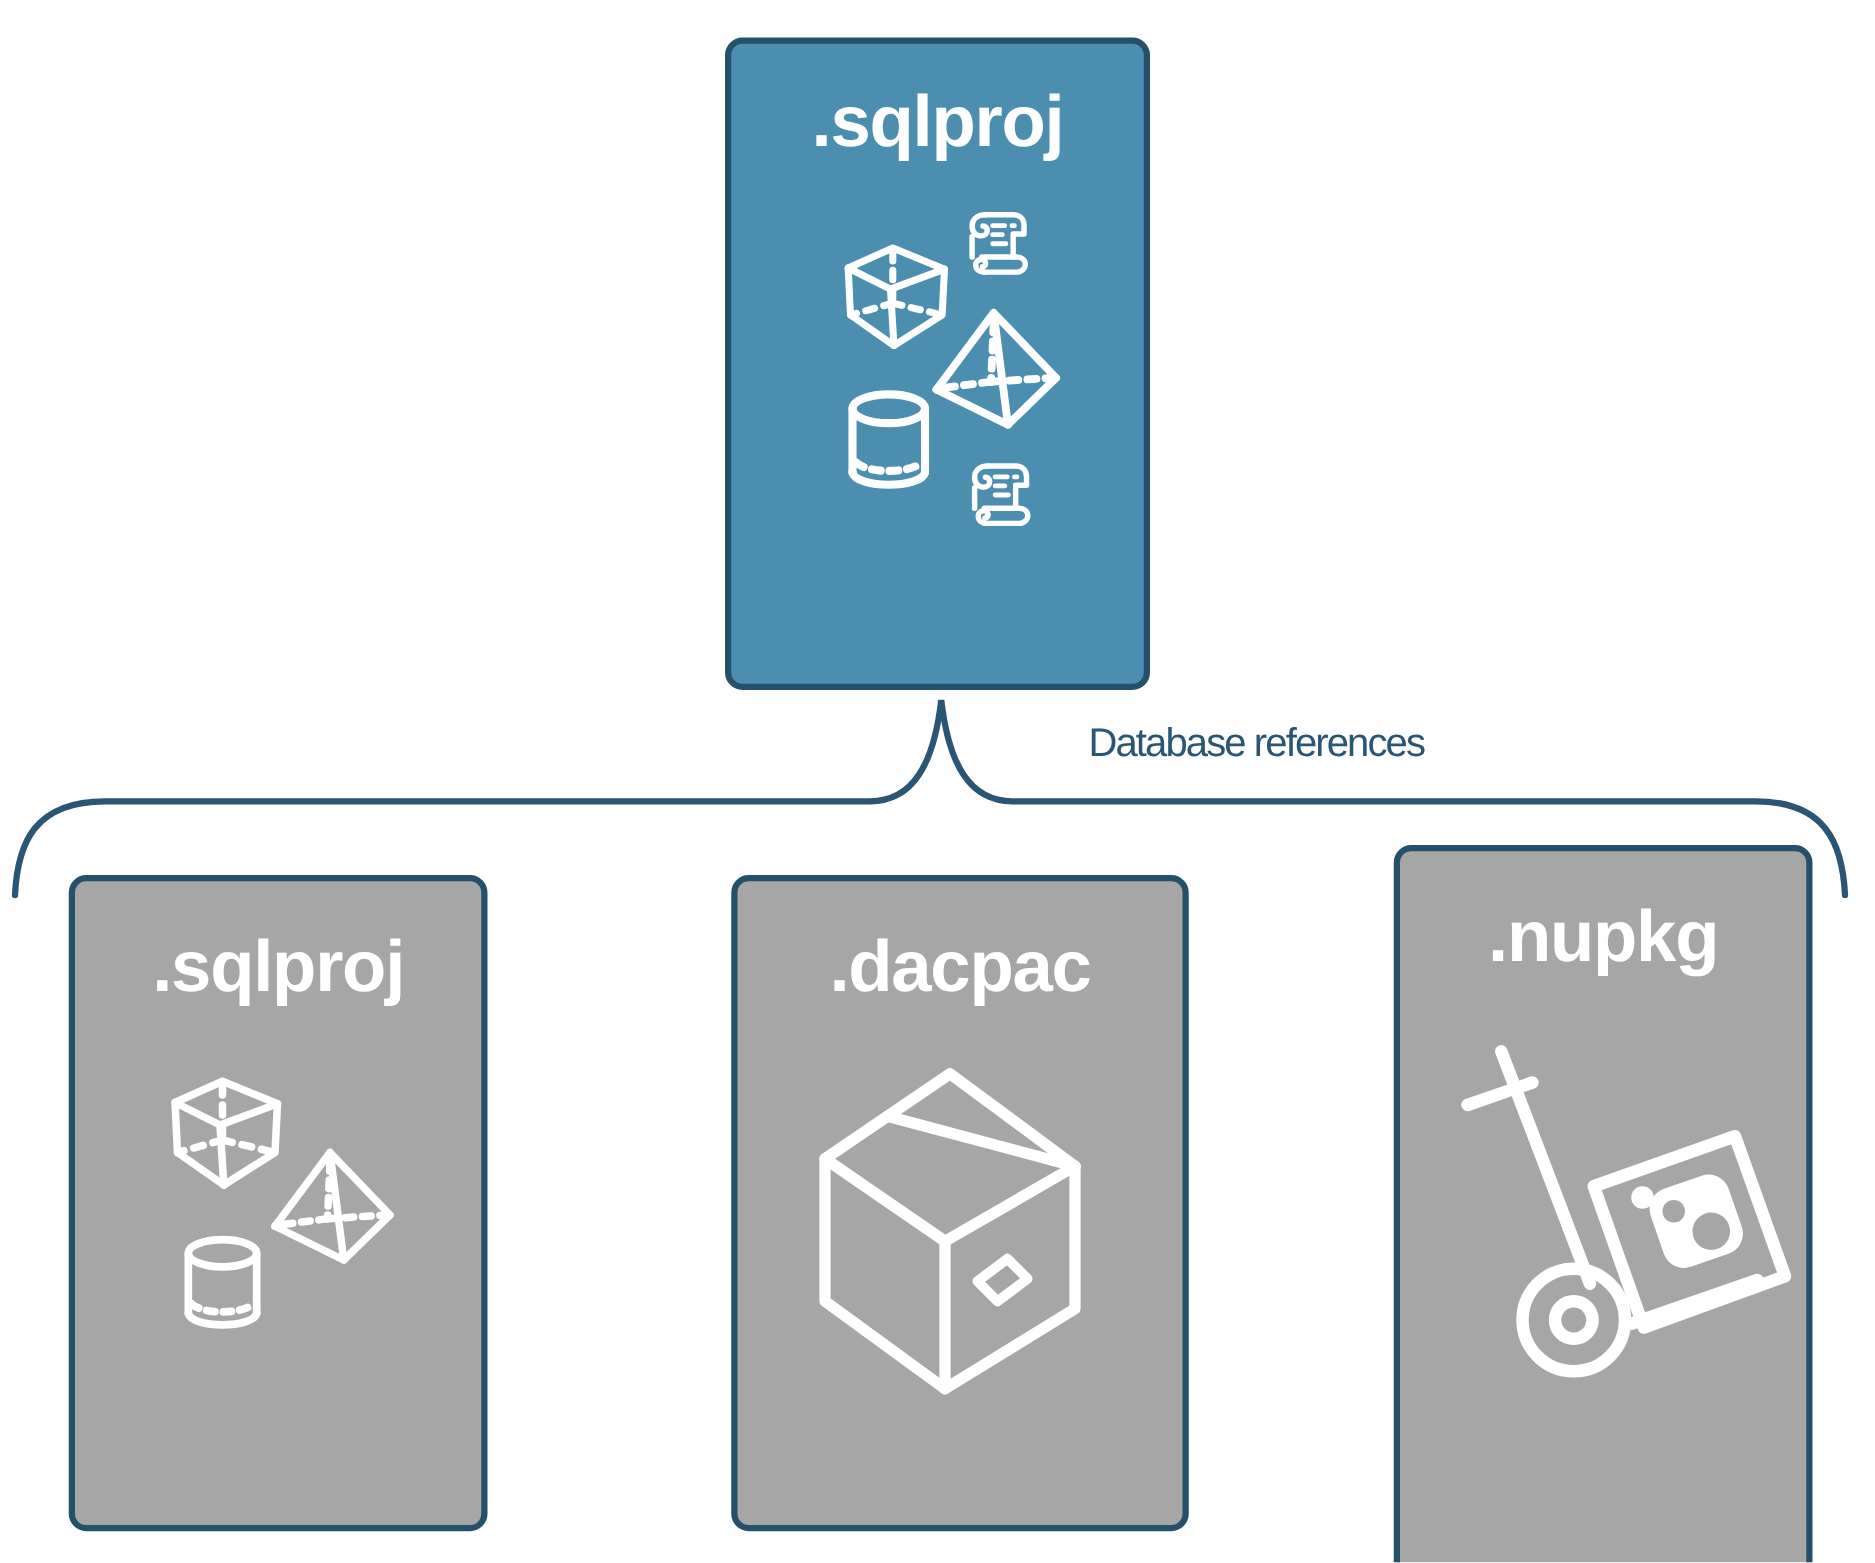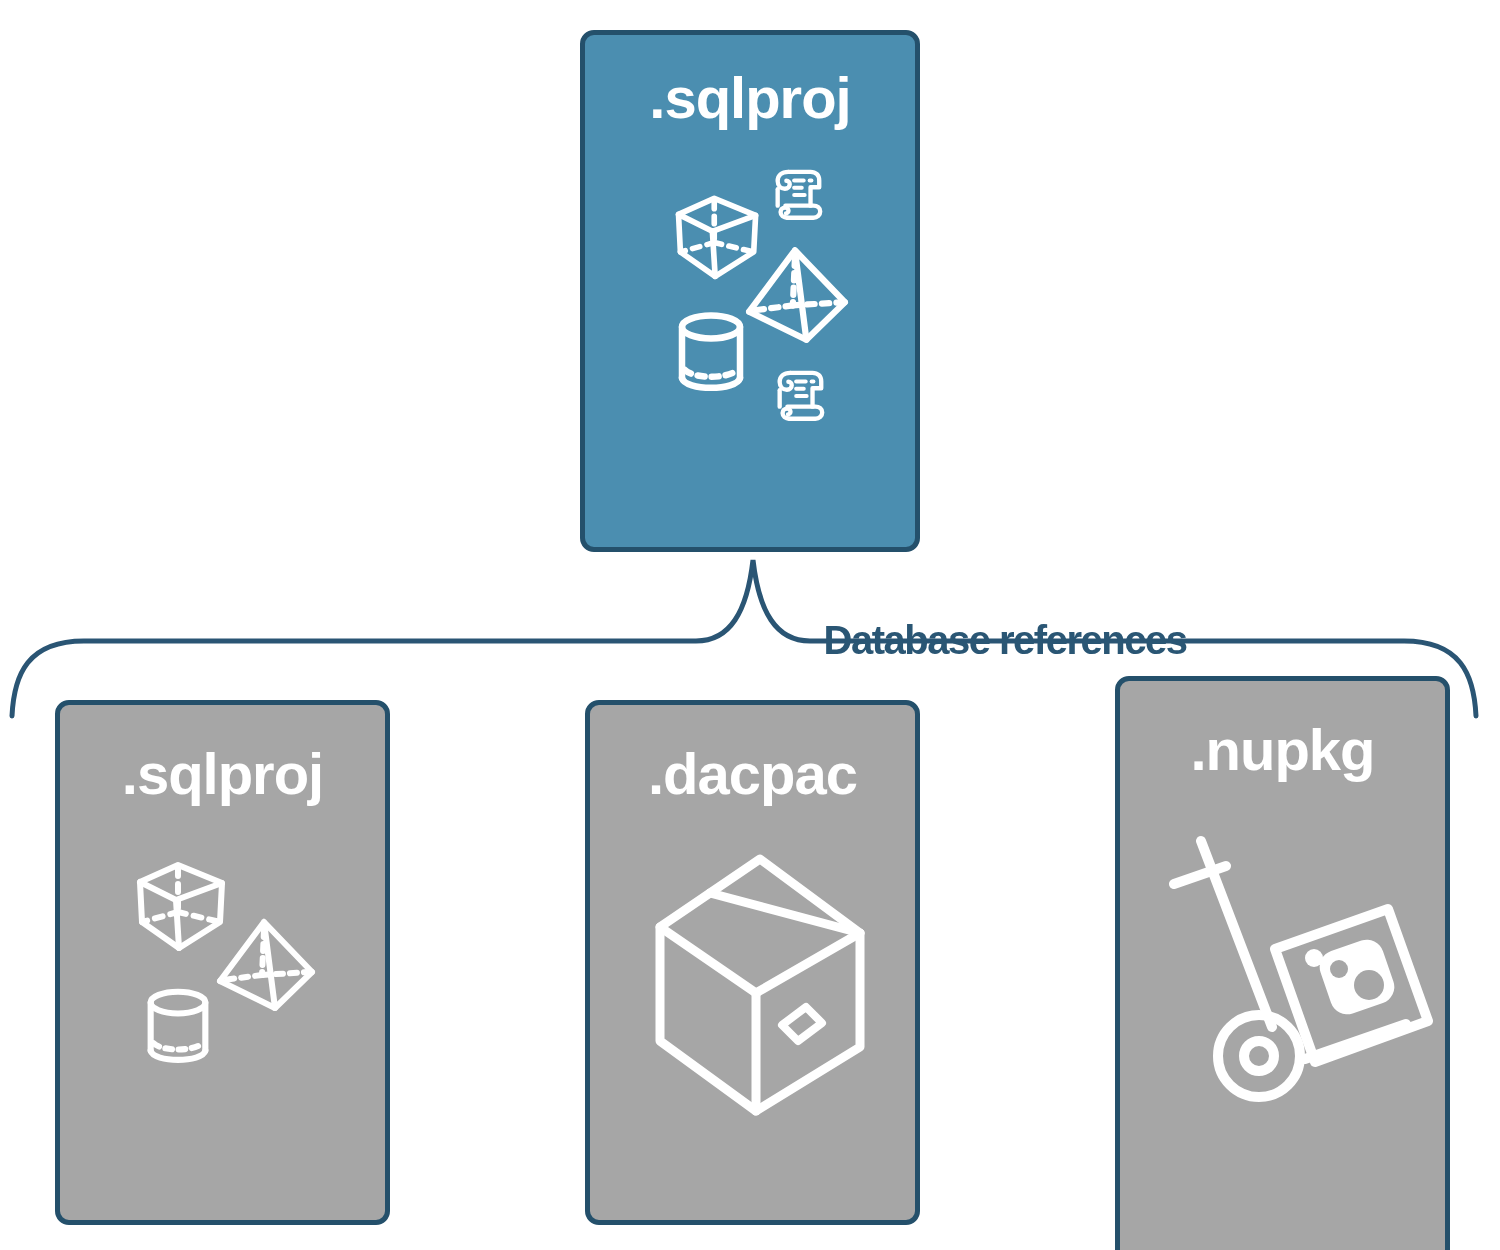--- a/index.html
+++ b/index.html
@@ -17,21 +17,21 @@
     position:absolute;left:0;right:0;text-align:center;
     color:#ffffff;font-weight:bold;font-size:58px;line-height:1;
     letter-spacing:-1px;
   }
   .root .card-title{top:34px;}
   .child .card-title{top:40px;}
   .ic{position:absolute;}
   .connector-svg{position:absolute;left:0;top:0;width:1500px;height:1250px;pointer-events:none;}
   .connector-label{
     position:absolute;left:770px;top:576px;width:470px;text-align:center;
-    color:#2a5674;font-weight:bold;font-size:40px;letter-spacing:-1.5px;white-space:nowrap;margin-top:42px;
+    color:#2a5674;font-weight:normal;font-size:32px;letter-spacing:-1.5px;white-space:nowrap;
   }
 </style>
 </head>
 <body>
 
 <div class="canvas">
 
   <svg class="connector-svg" viewBox="0 0 1500 1250" xmlns="http://www.w3.org/2000/svg">
     <path d="M12 716 C14 674 28 641 84 641 L696 641 C730 641 747 612 753 560
              C759 612 776 641 810 641 L1404 641 C1460 641 1474 674 1476 716" fill="none" stroke="#2a5574" stroke-width="5" stroke-linecap="round"></path>
@@ -140,21 +140,21 @@
     <svg class="ic" style="left:85px;top:283px;" width="66" height="82" viewBox="0 0 70 86">
       <g fill="none" stroke="#fff" stroke-width="6.5" stroke-linecap="round">
         <ellipse cx="35" cy="15" rx="29" ry="11.5"></ellipse>
         <path d="M6 15 V66 M64 15 V66"></path>
         <path d="M6 66 C9 79 61 79 64 66"></path>
         <path d="M9 58 C18 67 52 67 61 58" stroke-dasharray="7 7"></path>
       </g>
     </svg>
   </div>
 
-  <div class="card child" style="left:585px;top:700px;width:335px;height:525px;">
+  <div class="card child" style="left:585px;top:700px;width:366px;height:525px;">
     <div class="card-title">.dacpac</div>
 
     <svg class="ic" style="left:50px;top:140px;" width="240" height="280" viewBox="0 0 240 280">
       <g fill="none" stroke="#fff" stroke-width="9" stroke-linejoin="round" stroke-linecap="round">
         <path d="M120 14 L20 82 L20 196 L116 266 L220 202 L220 88 Z"></path>
         <path d="M20 82 L116 148 L220 88"></path>
         <path d="M116 148 L116 266"></path>
         <path d="M70 48 L220 88"></path>
         <path d="M142 180 L166 162 L182 178 L158 196 Z" stroke-width="8"></path>
       </g>

